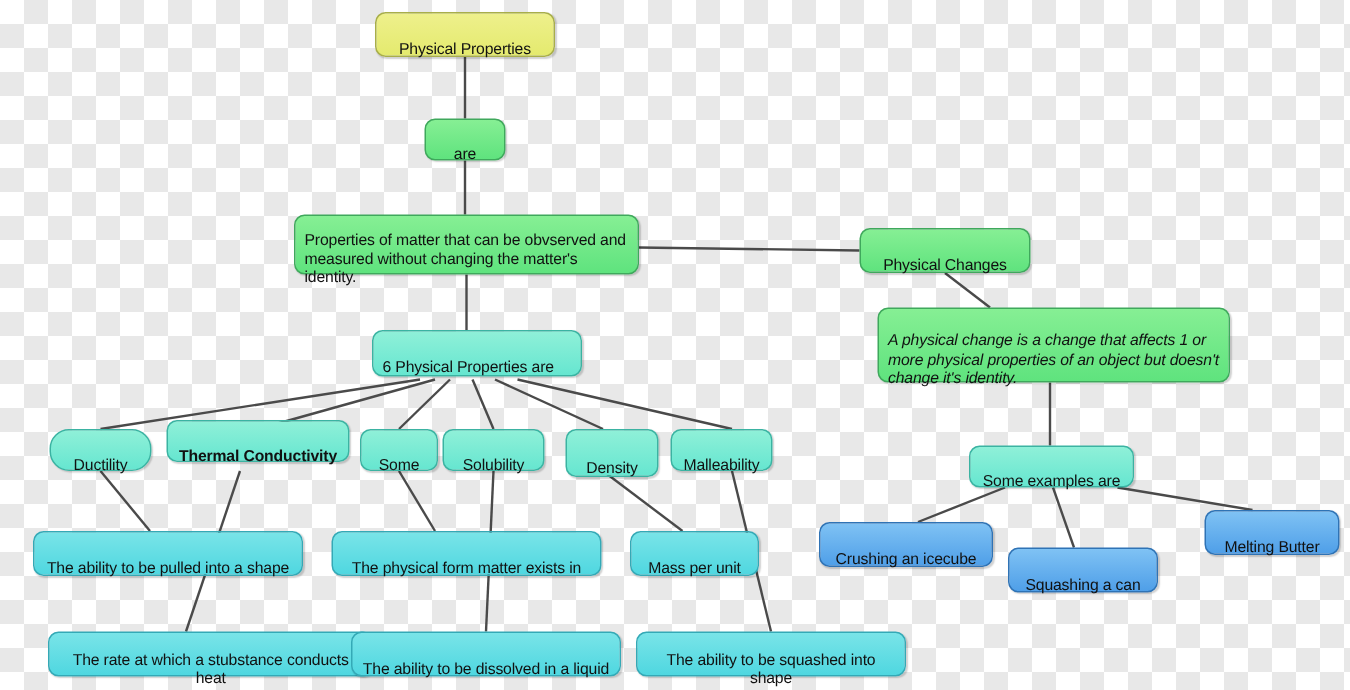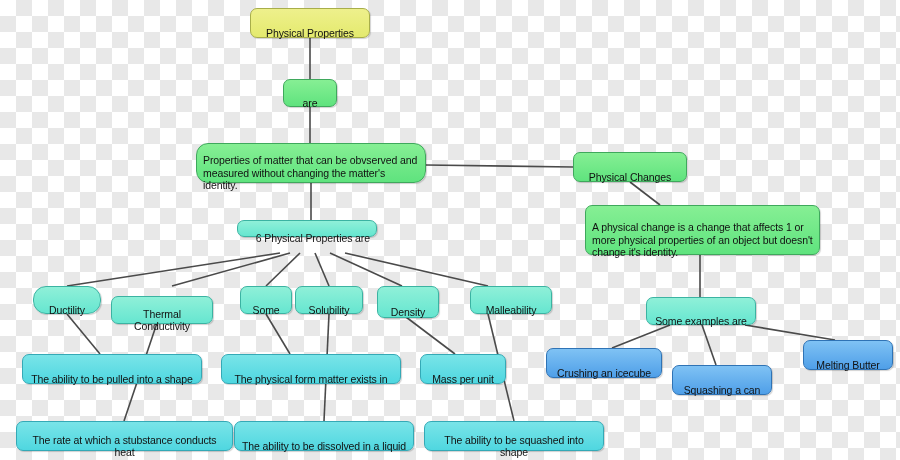--- a/index.html
+++ b/index.html
@@ -110,48 +110,48 @@
       <path d="M702,325 L716,365" stroke="#4a4a4a" stroke-width="1.6" fill="none"></path>
       <path d="M745,325 L835,340" stroke="#4a4a4a" stroke-width="1.6" fill="none"></path>
     </svg>
   <div id="nodes">
       <div class="node n-yellow" style="left: 250px; top: 8px; width: 120px; height: 30px;">
         <span>Physical Properties</span>
       </div>
       <div class="node n-green" style="left: 283px; top: 79px; width: 54px; height: 28px;">
         <span>are</span>
       </div>
-      <div class="node n-green left" style="left: 196px; top: 143px; width: 230px; height: 40px; border-radius: 12px;">
+      <div class="node n-green left" style="left: 196px; top: 143px; width: 230px; height: 40px;">
         <span>Properties of matter that can be obvserved and measured without changing the matter's identity.</span>
       </div>
       <div class="node n-green" style="left: 573px; top: 152px; width: 114px; height: 30px;">
         <span>Physical Changes</span>
       </div>
-      <div class="node n-teal left" style="left: 237px; top: 220px; width: 140px; height: 17px; text-align: right;">
+      <div class="node n-teal left" style="left: 248px; top: 220px; width: 140px; height: 31px;">
         <span>6 Physical Properties are</span>
       </div>
-      <div class="node n-green left" style="left: 585px; top: 205px; width: 235px; height: 50px;">
+      <div class="node n-green left" style="left: 585px; top: 205px; width: 235px; height: 50px; font-style: italic;">
         <span>A physical change is a change that affects 1 or more physical properties of an object but doesn't change it's identity.</span>
       </div>
       <div class="node n-teal" style="left: 33px; top: 286px; width: 68px; height: 28px; border-radius: 13px;">
         <span>Ductility</span>
       </div>
-      <div class="node n-teal" style="left: 111px; top: 296px; width: 102px; height: 28px;">
+      <div class="node n-teal" style="left: 111px; top: 280px; width: 122px; height: 28px; font-weight: bold;">
         <span>Thermal Conductivity</span>
       </div>
       <div class="node n-teal" style="left: 240px; top: 286px; width: 52px; height: 28px;">
         <span>Some</span>
       </div>
       <div class="node n-teal" style="left: 295px; top: 286px; width: 68px; height: 28px;">
         <span>Solubility</span>
       </div>
       <div class="node n-teal" style="left: 377px; top: 286px; width: 62px; height: 32px; align-items: center;">
         <span>Density</span>
       </div>
-      <div class="node n-teal" style="left: 470px; top: 286px; width: 82px; height: 28px;">
+      <div class="node n-teal" style="left: 447px; top: 286px; width: 68px; height: 28px;">
         <span>Malleability</span>
       </div>
       <div class="node n-teal" style="left: 646px; top: 297px; width: 110px; height: 28px;">
         <span>Some examples are</span>
       </div>
       <div class="node n-cyan" style="left: 22px; top: 354px; width: 180px; height: 30px;">
         <span>The ability to be pulled into a shape</span>
       </div>
       <div class="node n-cyan" style="left: 221px; top: 354px; width: 180px; height: 30px;">
         <span>The physical form matter exists in</span>
@@ -161,21 +161,21 @@
       </div>
       <div class="node n-blue" style="left: 546px; top: 348px; width: 116px; height: 30px;">
         <span>Crushing an icecube</span>
       </div>
       <div class="node n-blue" style="left: 672px; top: 365px; width: 100px; height: 30px;">
         <span>Squashing a can</span>
       </div>
       <div class="node n-blue" style="left: 803px; top: 340px; width: 90px; height: 30px;">
         <span>Melting Butter</span>
       </div>
-      <div class="node n-cyan" style="left: 16px; top: 421px; width: 217px; height: 30px;">
+      <div class="node n-cyan" style="left: 32px; top: 421px; width: 217px; height: 30px;">
         <span>The rate at which a stubstance conducts heat</span>
       </div>
       <div class="node n-cyan" style="left: 234px; top: 421px; width: 180px; height: 30px;">
         <span>The ability to be dissolved in a liquid</span>
       </div>
       <div class="node n-cyan" style="left: 424px; top: 421px; width: 180px; height: 30px;">
         <span>The ability to be squashed into shape</span>
       </div>
     </div>
 </div>

